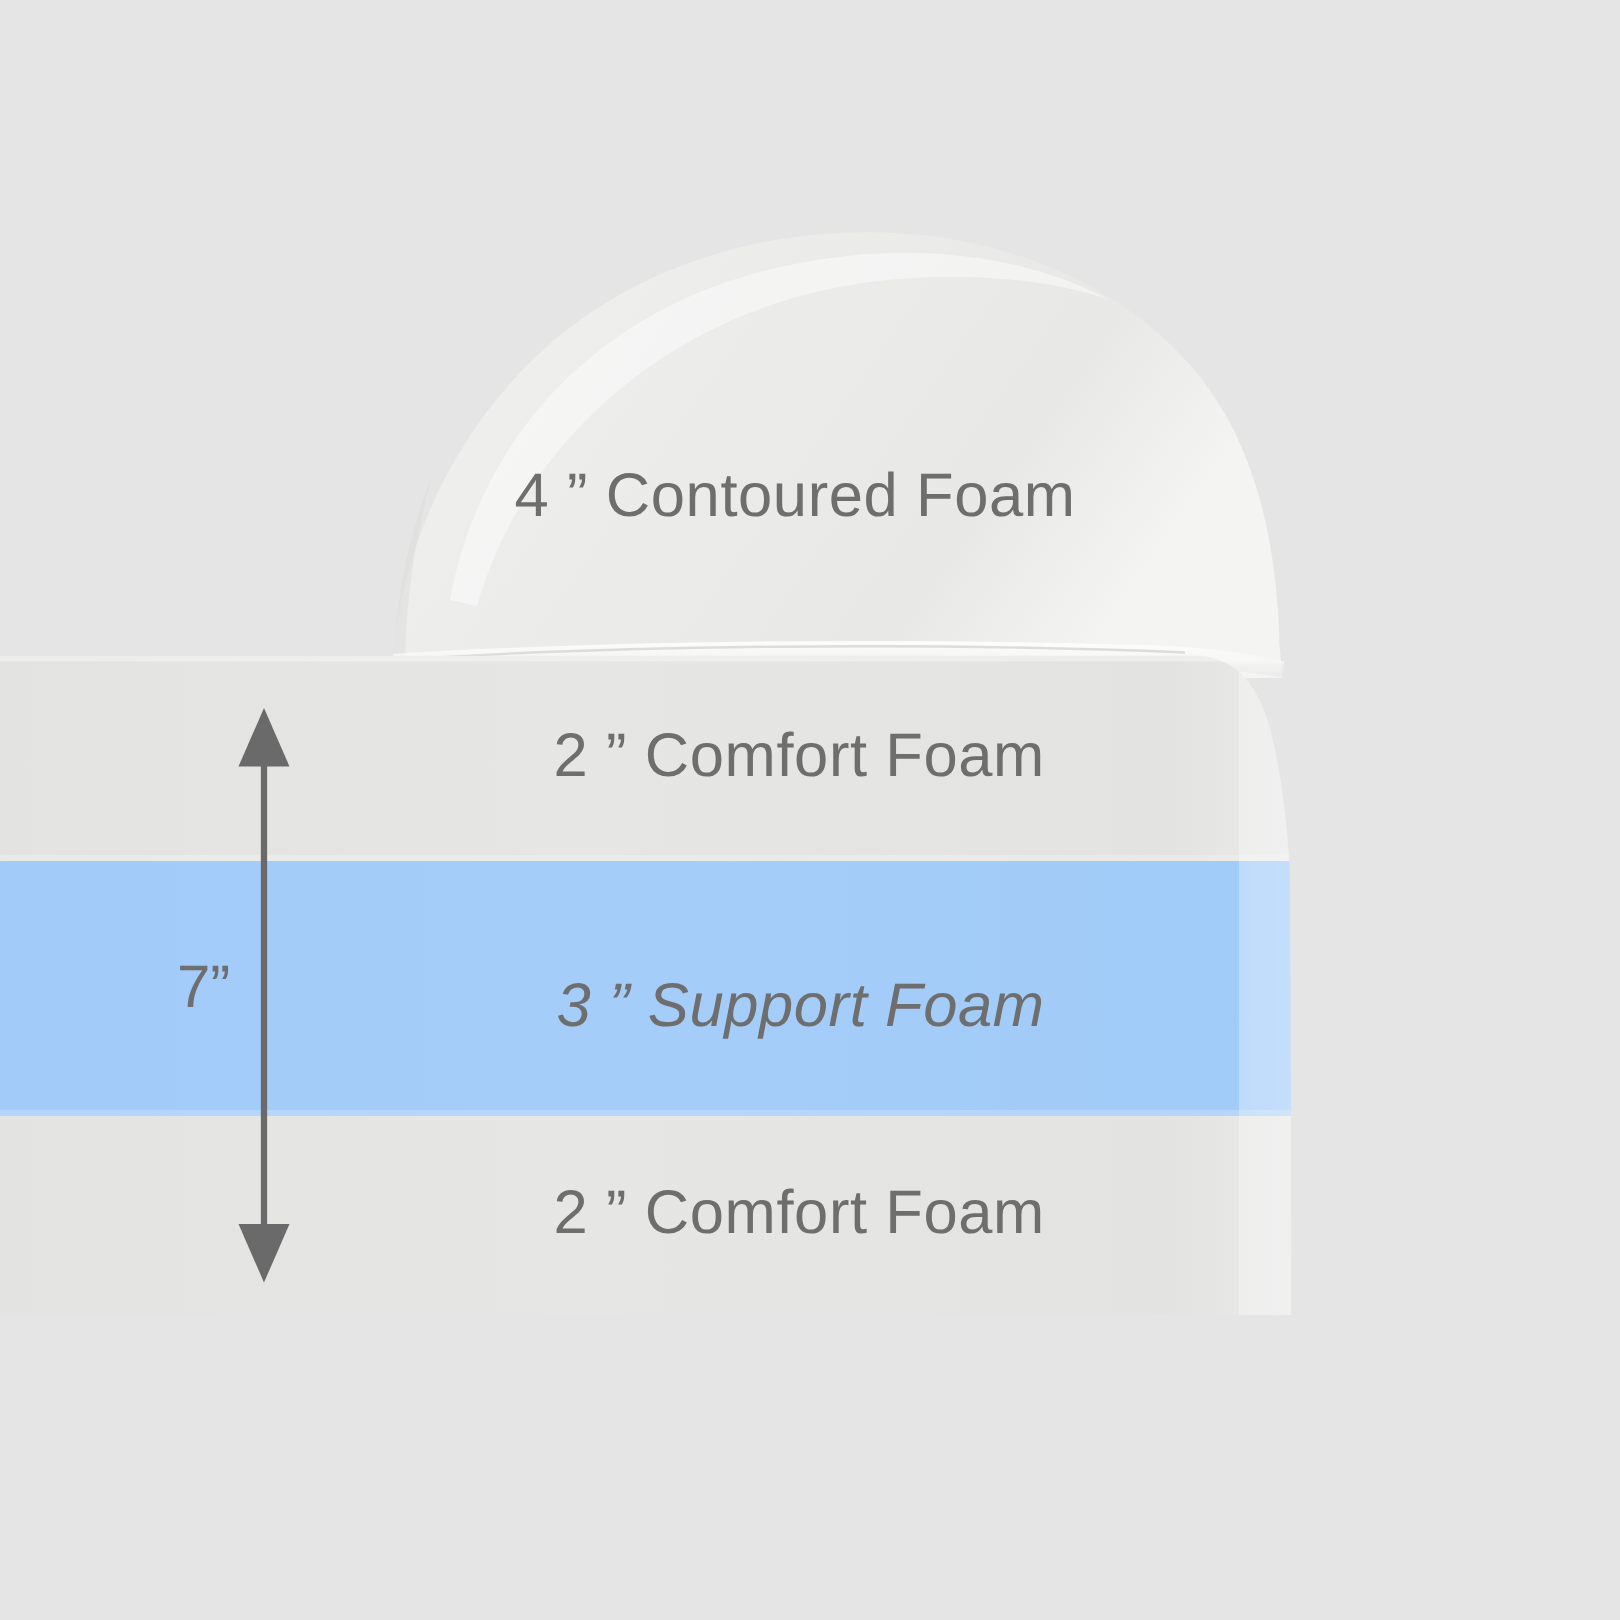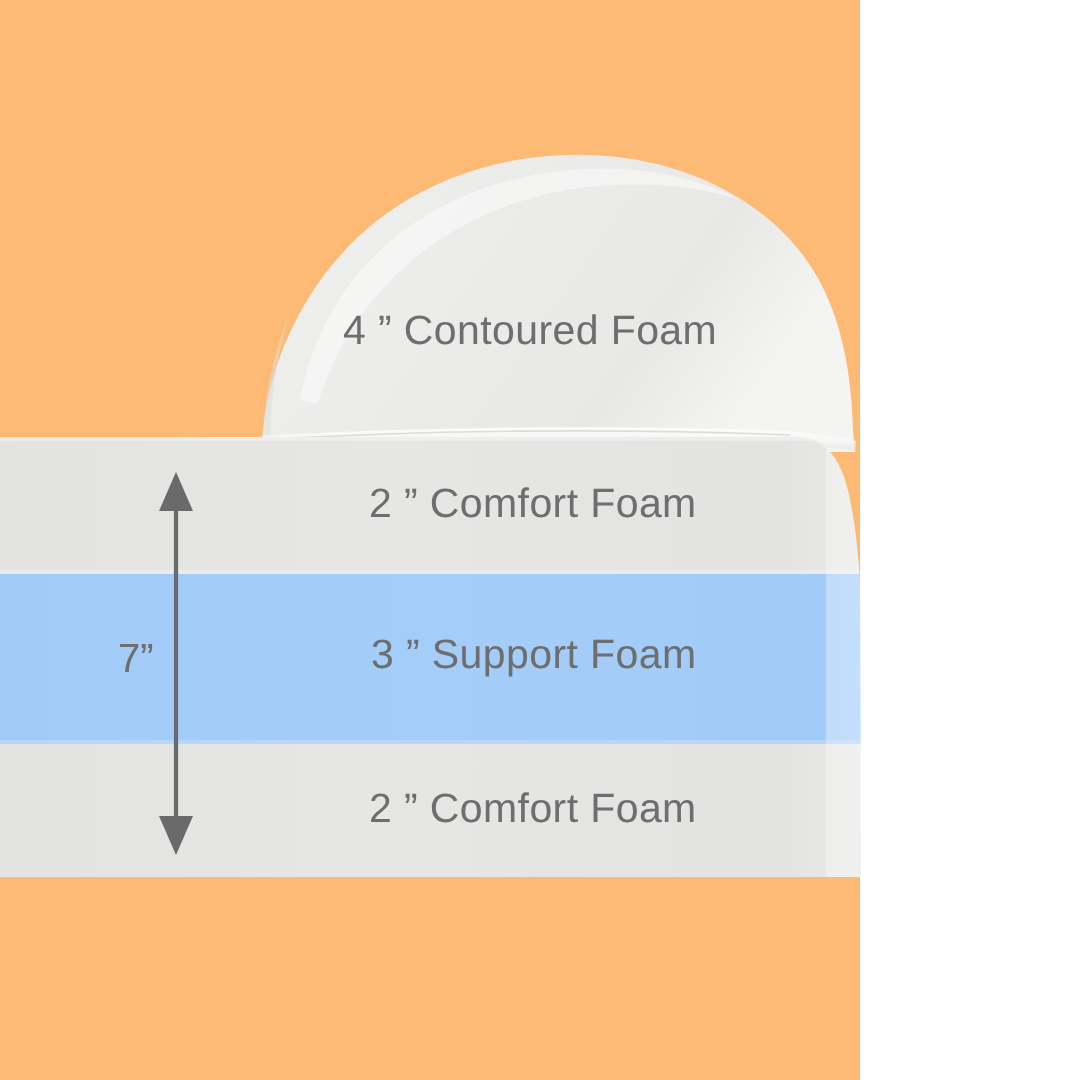--- a/index.html
+++ b/index.html
@@ -8,23 +8,23 @@
   html, body {
     width: 1080px;
     height: 1080px;
     background: #ffffff;
     font-family: "Liberation Sans", "DejaVu Sans", sans-serif;
     overflow: hidden;
   }
 
   #diagram-root {
     position: relative;
-    width: 860px;
+    width: 1080px;
     height: 1080px;
-    background: #fdba74;
+    background: #e5e5e5;
   }
 
   
   #mattress-svg {
     position: absolute;
     left: 0;
     top: 0;
     width: 1080px;
     height: 1080px;
   }
@@ -36,21 +36,21 @@
     font-size: 41px;
     font-weight: 400;
     letter-spacing: 0.4px;
     white-space: nowrap;
     line-height: 1;
     text-rendering: geometricPrecision;
   }
 
   #label-contoured { left: 343px; top: 310px; }
   #label-comfort-top { left: 369px; top: 483px; }
-  #label-support { left: 371px; top: 634px; }
+  #label-support { left: 371px; top: 650px; font-style: italic; }
   #label-comfort-bottom { left: 369px; top: 788px; }
 
   
   #dimension-label {
     position: absolute;
     left: 118px;
     top: 638px;
     color: #6e6e6e;
     font-size: 40px;
     font-weight: 400;

